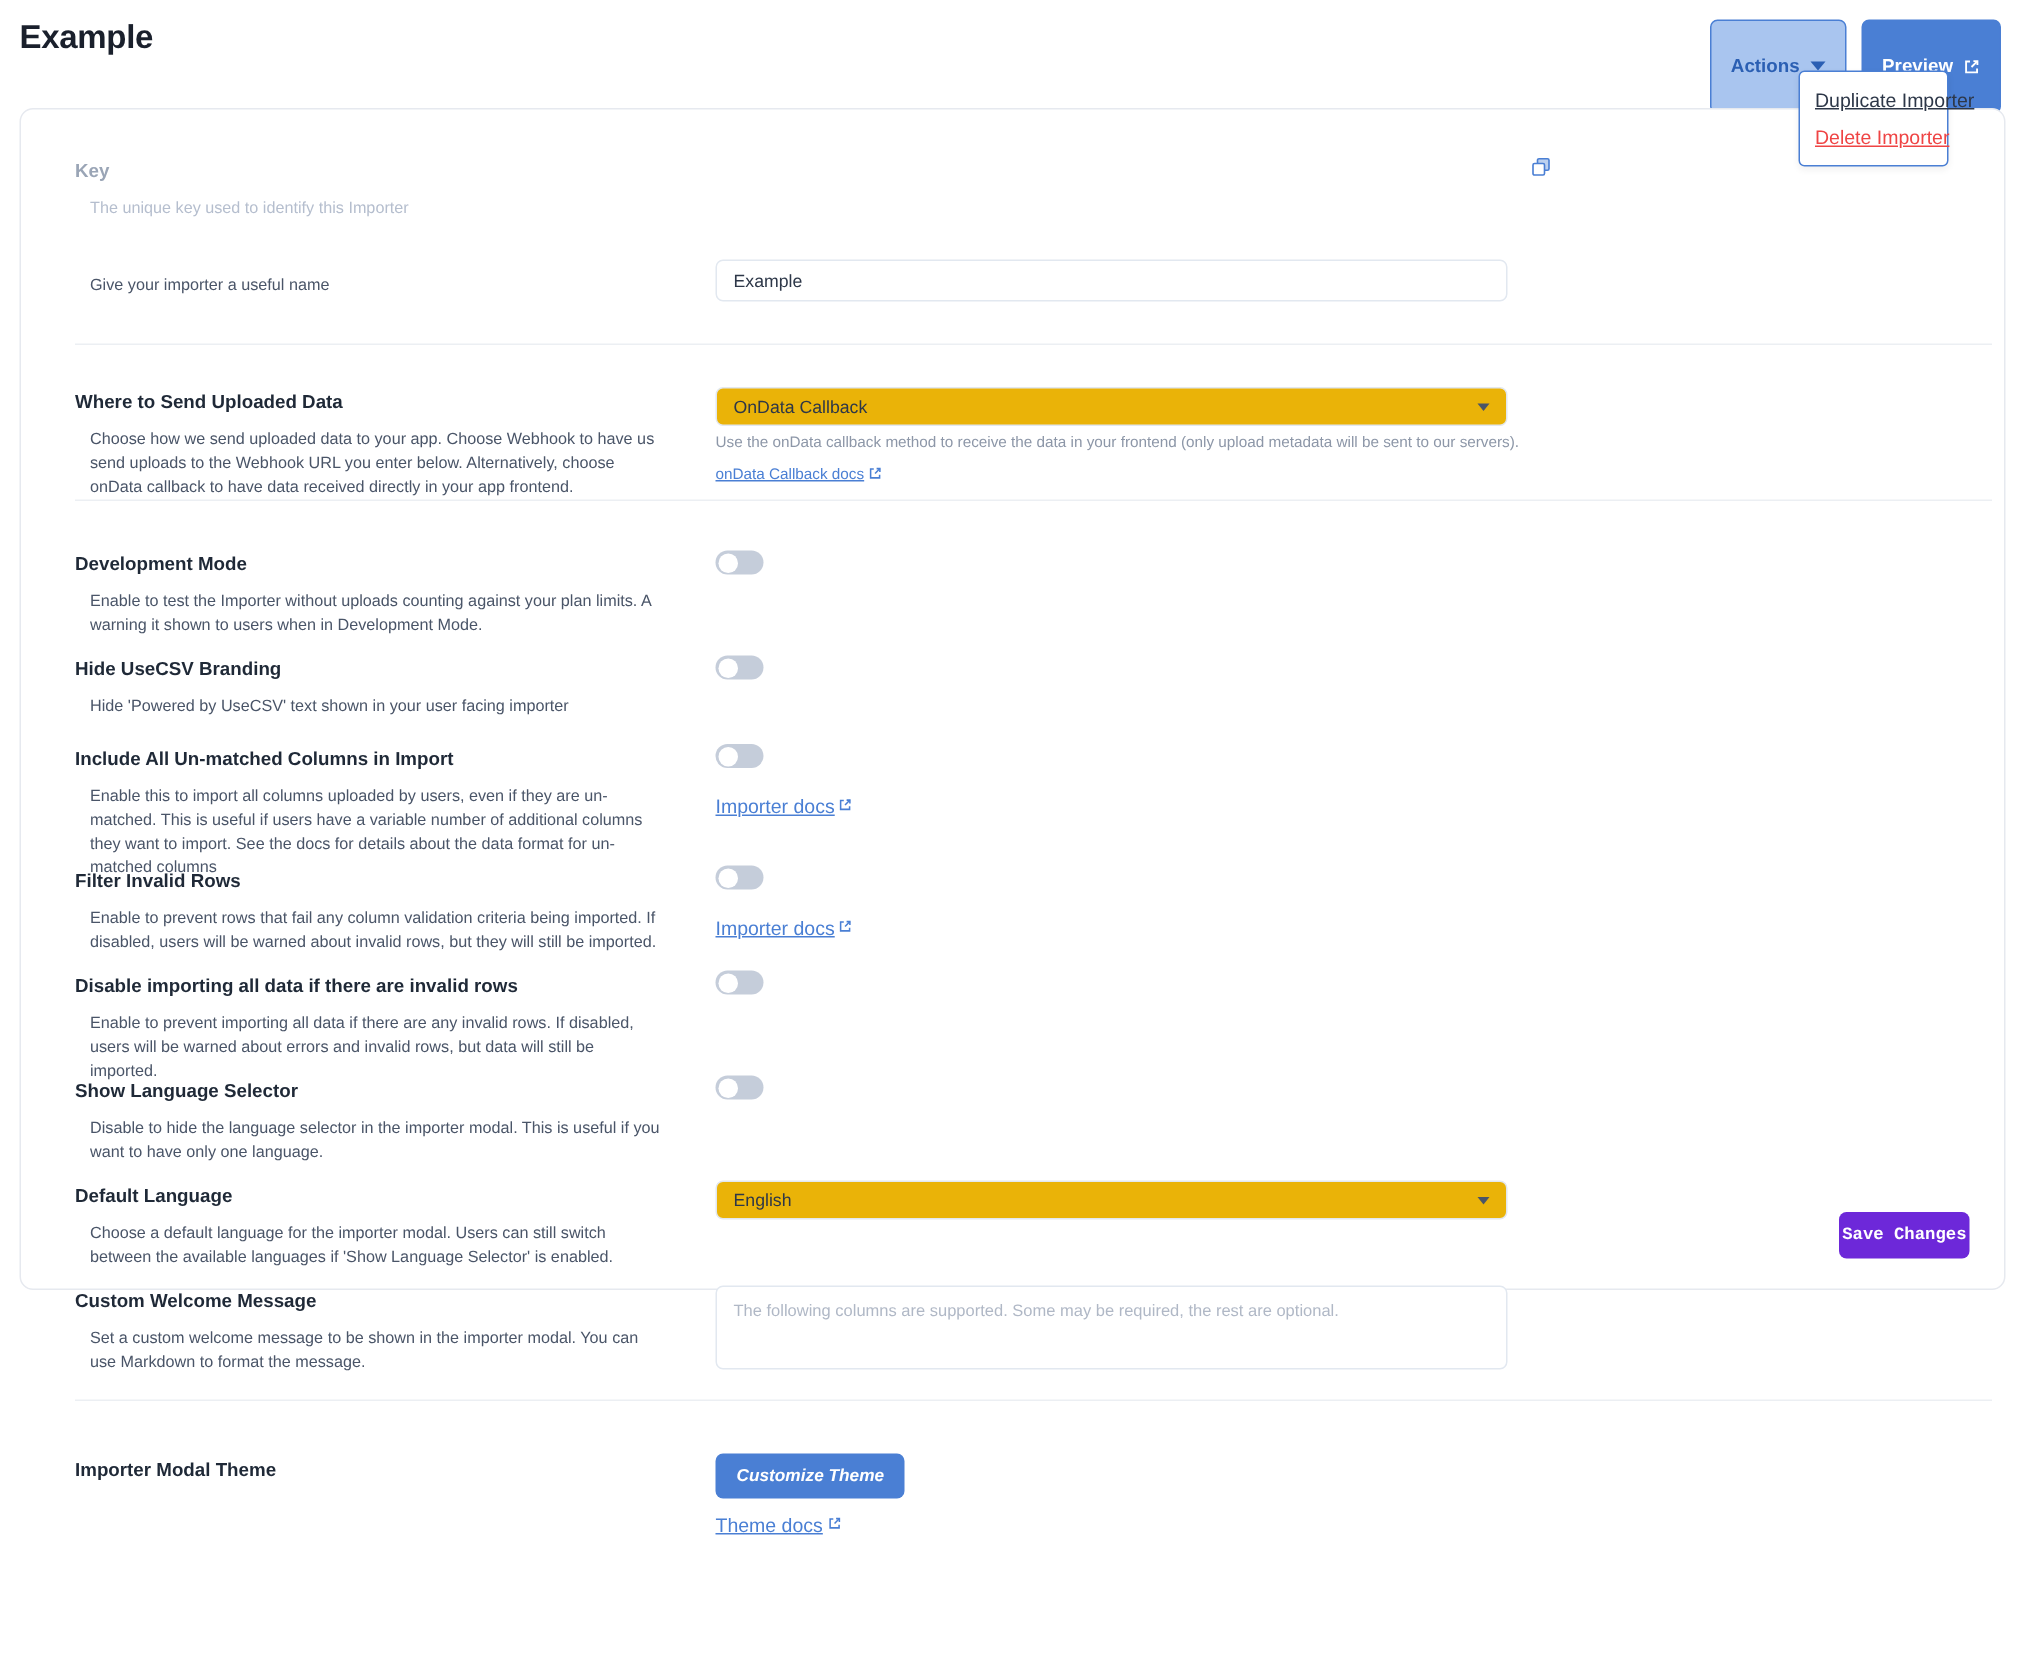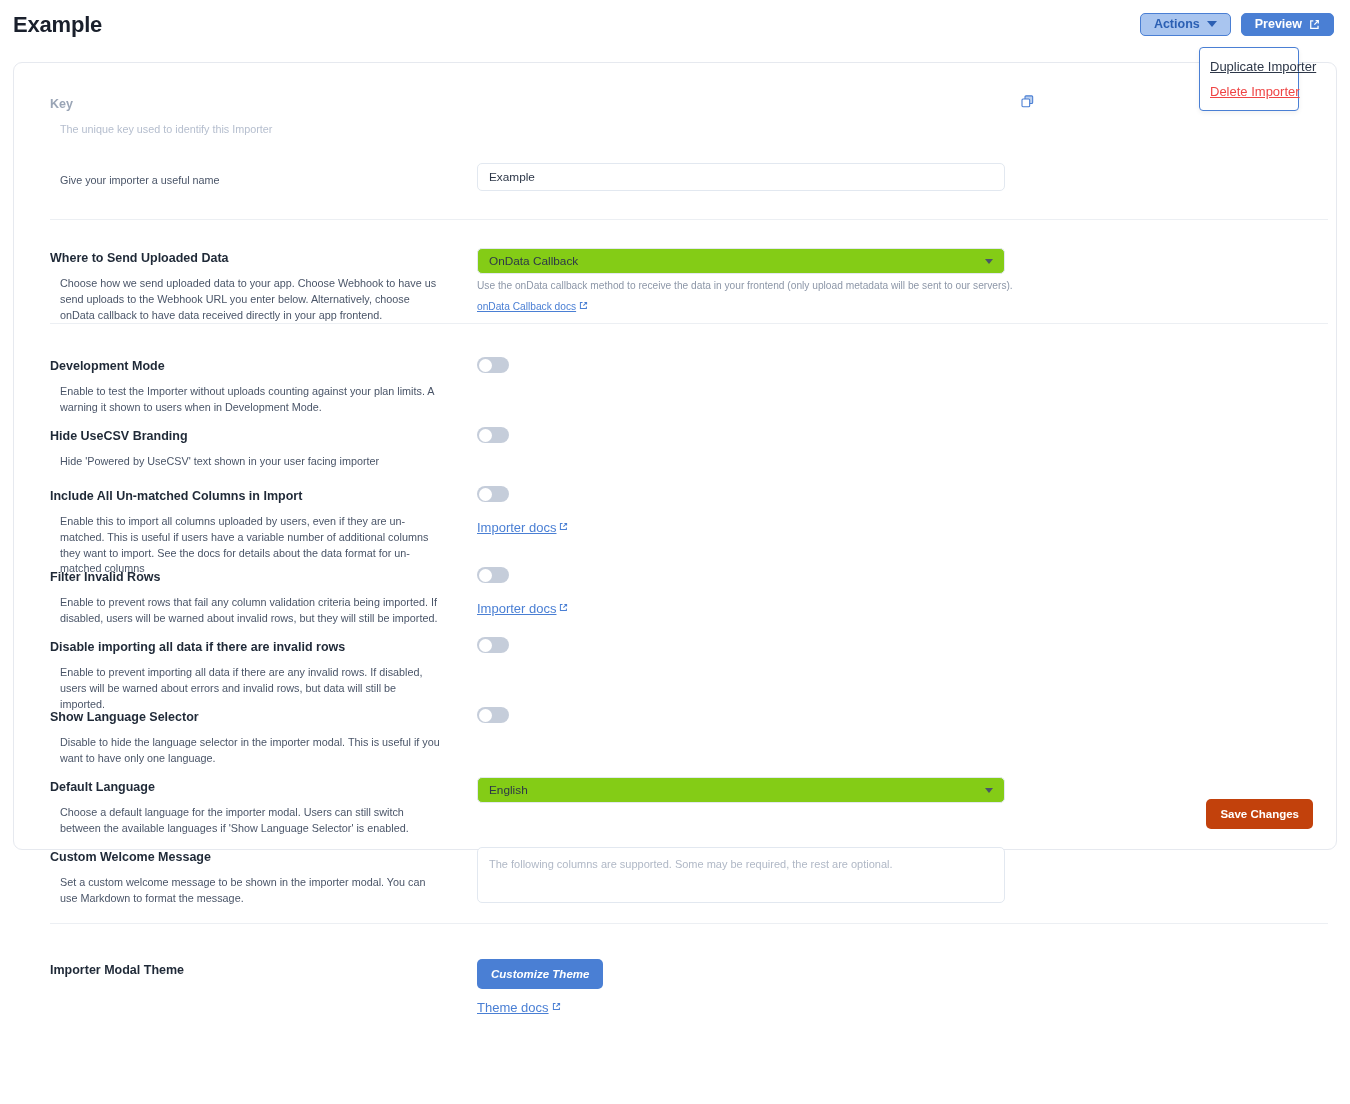--- a/index.html
+++ b/index.html
@@ -21,21 +21,21 @@
   }
   .header-actions {
     position: absolute; right: 16px; top: 13px;
     display: flex; align-items: flex-start; gap: 10px;
   }
   .btn {
     font-family: "Liberation Sans", sans-serif;
     font-size: 12.5px; font-weight: bold;
     border-radius: 5px; cursor: pointer;
     display: inline-flex; align-items: center; gap: 7px;
-    padding: 4px 13px; border: 1px solid transparent; line-height: 1;
+    padding: 24px 13px; border: 1px solid transparent; line-height: 1;
   }
   .btn-actions {
     background: #a9c5ef; border-color: #4a7fd4; color: #2b5fb3;
   }
   .btn-preview {
     background: #4a7fd4; border-color: #4a7fd4; color: #ffffff;
   }
   .caret {
     width: 0; height: 0;
     border-left: 5px solid transparent; border-right: 5px solid transparent;
@@ -53,21 +53,21 @@
     box-shadow: 0 2px 5px rgba(0,0,0,0.06);
   }
   .dropdown-item {
     font-size: 13px; padding: 5px 10px; white-space: nowrap;
     color: #2d3748; cursor: pointer; text-decoration: underline;
   }
   .dropdown-item.danger { color: #ef4444; }
 
   
   .card {
-    position: absolute; left: 13px; top: 62px;
+    position: absolute; left: 13px; top: 72px;
     width: 1324px; height: 788px;
     background: #ffffff; border: 1px solid #e6e9ef;
     border-radius: 9px;
   }
   .lbl-col { position: absolute; left: 36px; width: 400px; }
   .fld-col { position: absolute; left: 463px; }
 
   .lbl {
     font-size: 12.5px; font-weight: bold; color: #1f2937;
     line-height: 1.3; margin: 0 0 7px 0;
@@ -82,21 +82,21 @@
   .input {
     width: 528px; height: 26px; border: 1px solid #e2e8f0;
     border-radius: 5px; background: #fff; font-size: 11.8px;
     color: #2d3748; padding: 0 11px;
     font-family: "Liberation Sans", sans-serif;
     display: flex; align-items: center;
   }
   .input-tall { height: 28px; }
   .select {
     width: 528px; height: 26px; border: 1px solid #e2e8f0;
-    border-radius: 5px; background: #84cc16; font-size: 11.8px;
+    border-radius: 5px; background: #eab308; font-size: 11.8px;
     color: #2d3748; padding: 0 11px;
     display: flex; align-items: center; justify-content: space-between;
     font-family: "Liberation Sans", sans-serif; cursor: pointer;
   }
   .sel-caret {
     width: 0; height: 0;
     border-left: 4px solid transparent; border-right: 4px solid transparent;
     border-top: 5px solid #4a5568;
   }
   .textarea {
@@ -139,23 +139,23 @@
 
   
   .btn-theme {
     background: #4a7fd4; color: #fff; border: none; border-radius: 5px;
     font-size: 11.5px; font-weight: bold; padding: 9px 14px; cursor: pointer;
     font-family: "Liberation Sans", sans-serif;
     font-style: italic;
   }
   .btn-save {
     position: absolute; right: 23px; bottom: 20px;
-    background: #c2410c; color: #ffffff; border: none; border-radius: 5px;
-    font-size: 11.5px; font-weight: bold; padding: 9px 14px;
-    cursor: default; font-family: Liberation Sans, sans-serif;
+    background: #6d28d9; color: #ffffff; border: none; border-radius: 5px;
+    font-size: 11.5px; font-weight: bold; padding: 9px 2px;
+    cursor: default; font-family: Liberation Mono, monospace;
   }
 </style>
 </head>
 <body>
 
 <div class="page">
 
   <div class="page-title">Example</div>
 
   <div class="header-actions">

